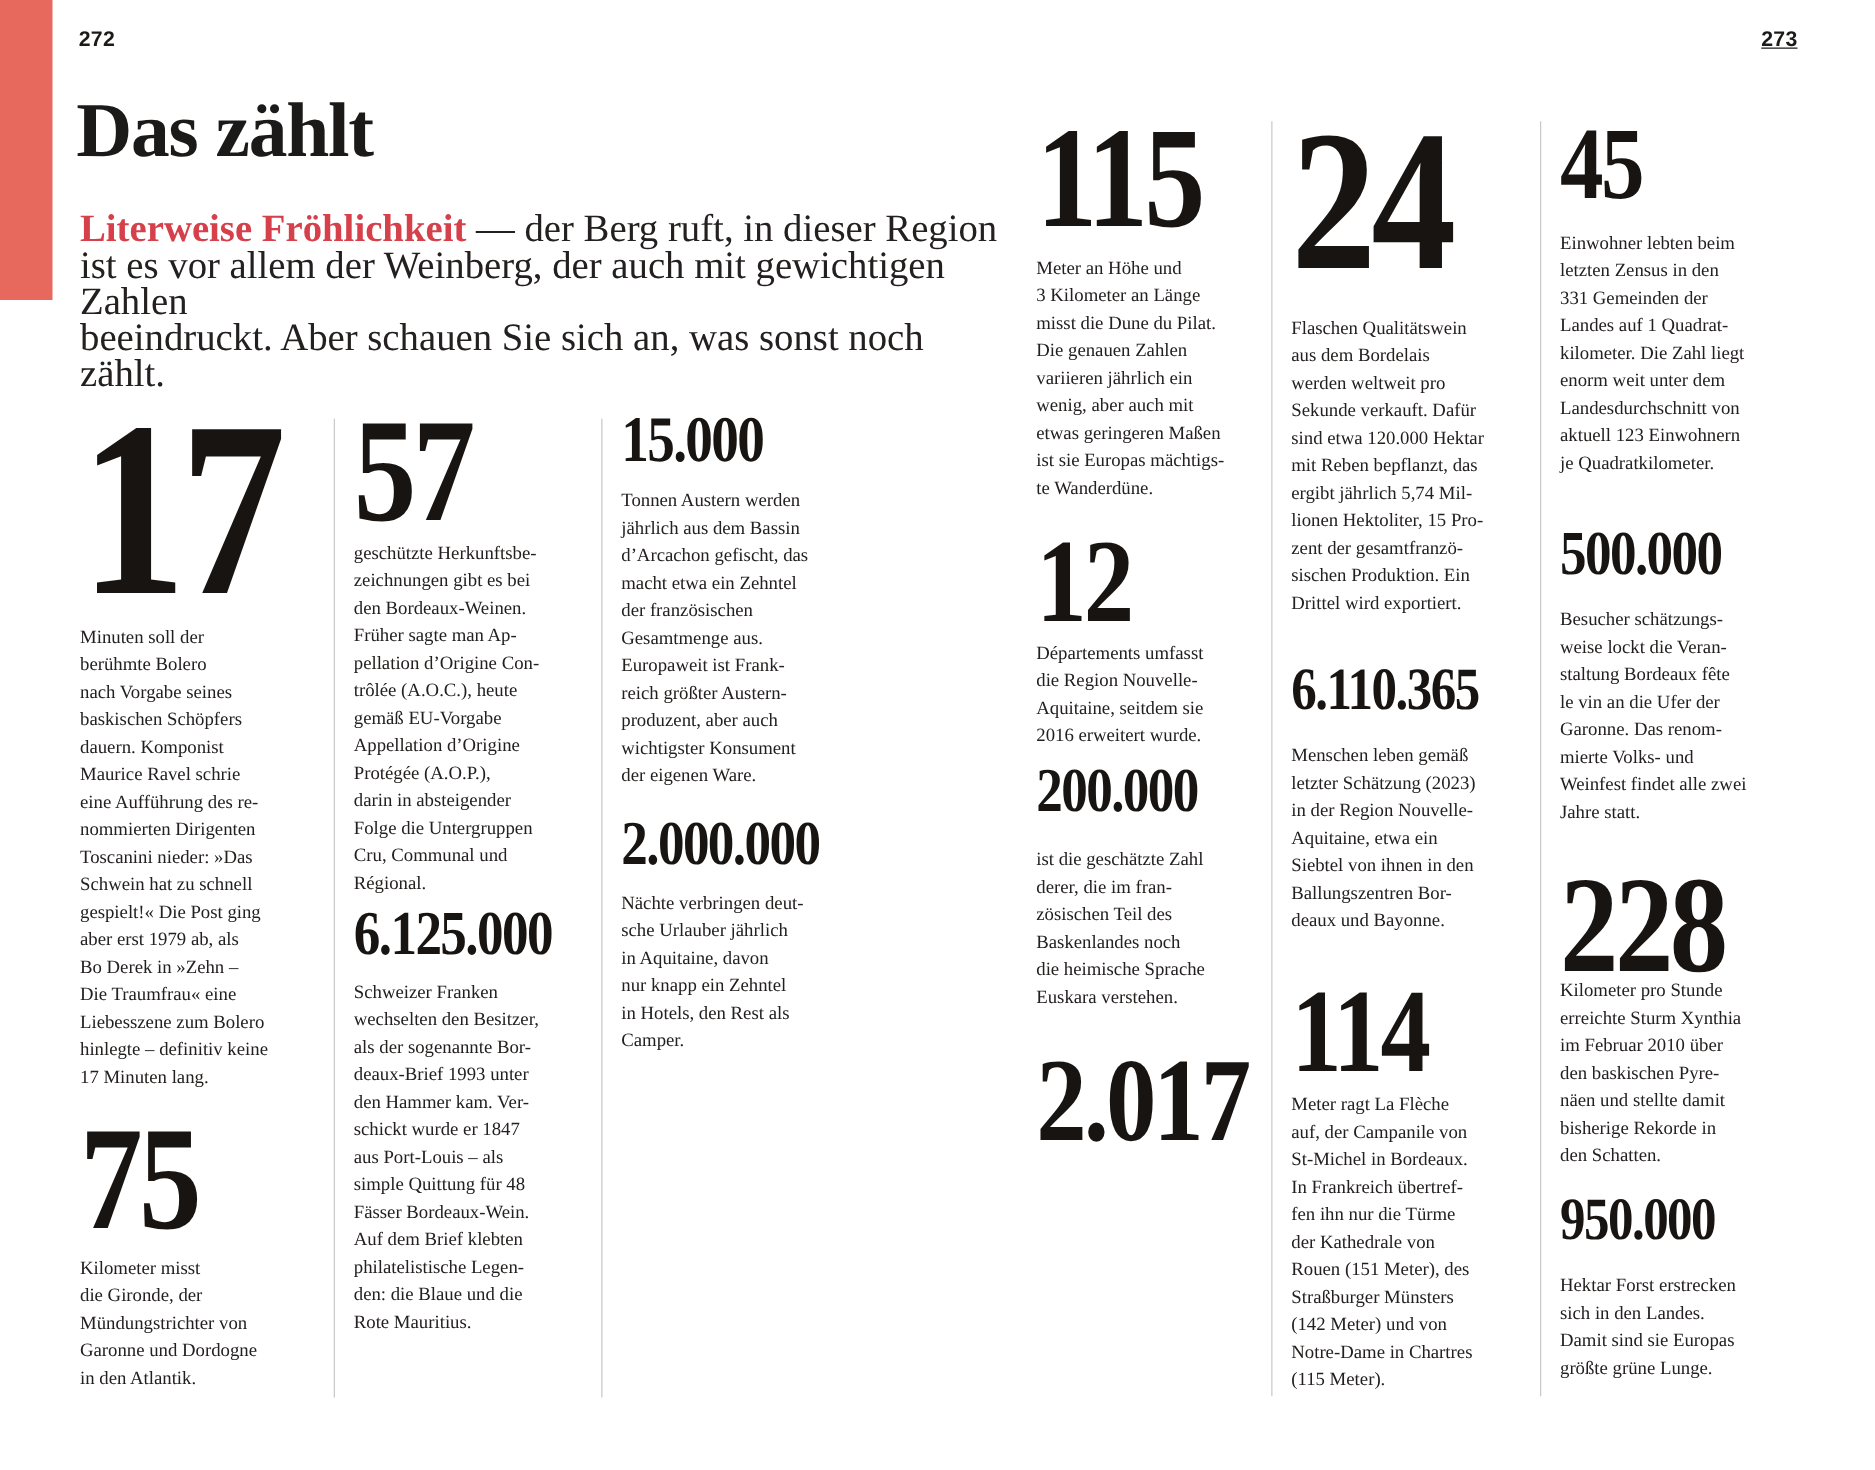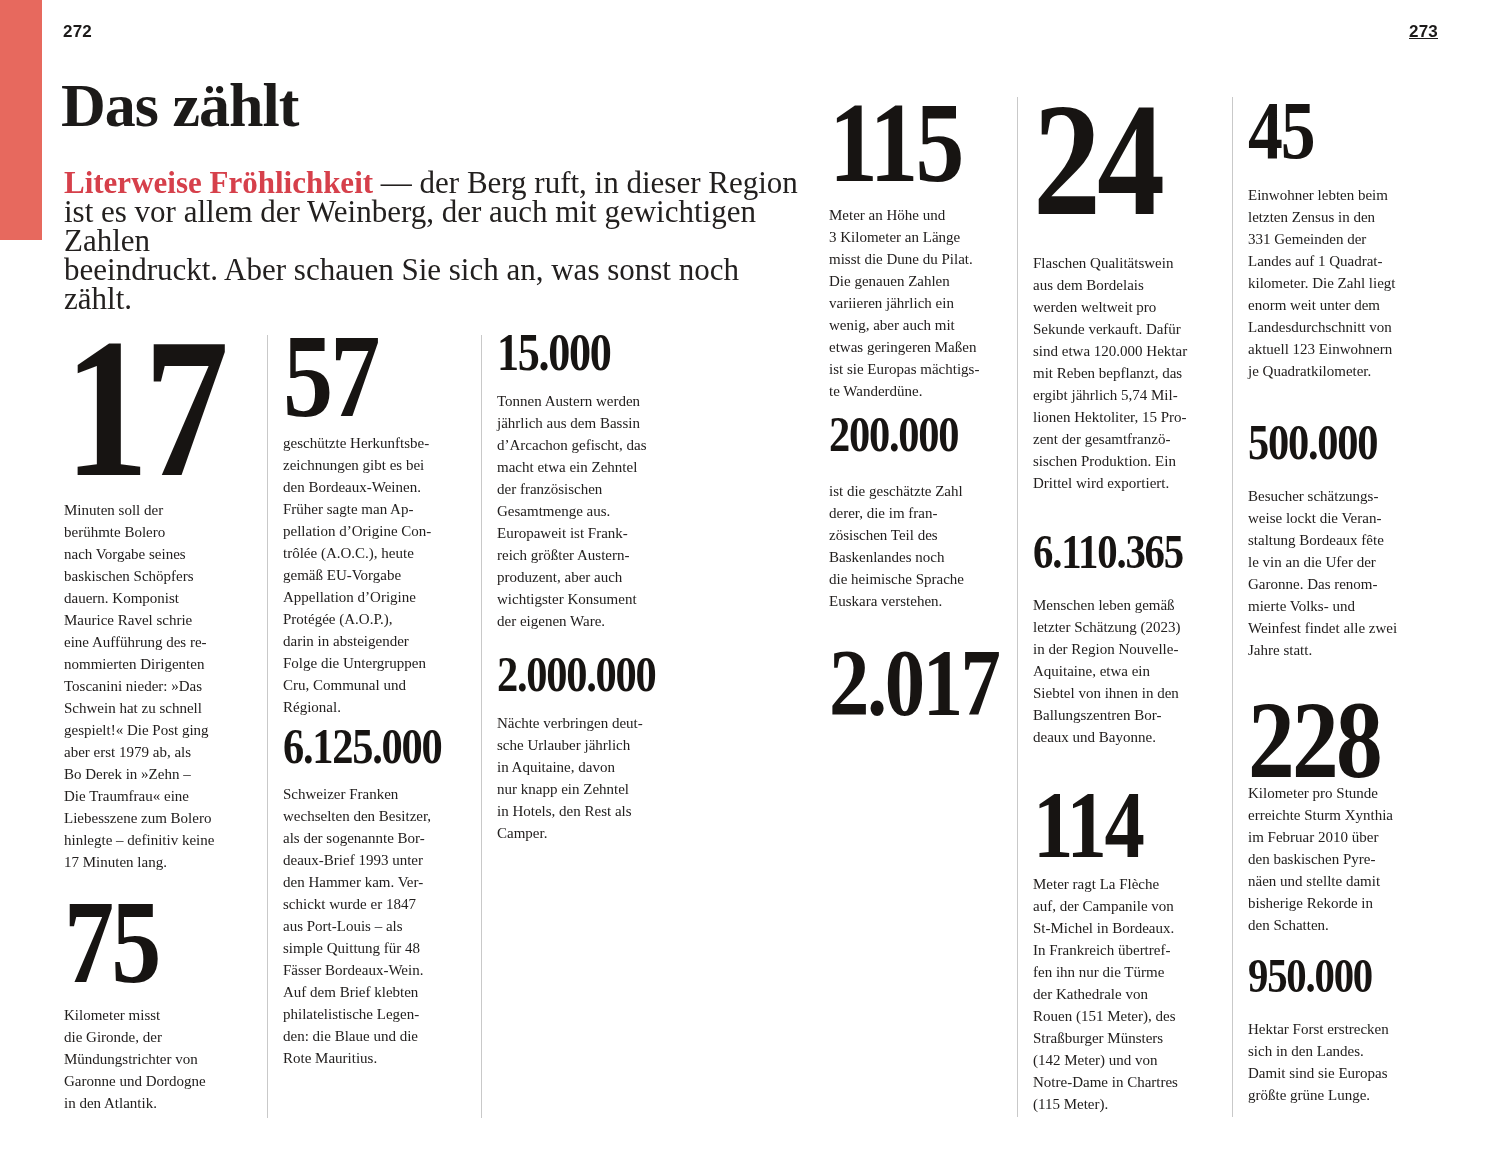--- a/index.html
+++ b/index.html
@@ -171,20 +171,27 @@
     <p class="stat-text" style="margin-top:18px">Meter an Höhe und
 3 Kilometer an Länge
 misst die Dune du Pilat.
 Die genauen Zahlen
 variieren jährlich ein
 wenig, aber auch mit
 etwas geringeren Maßen
 ist sie Europas mächtigs-
 te Wanderdüne.</p>
   </section>
+  <section class="stat" style="margin-top:28px">
+    <div class="num nG">12</div>
+    <p class="stat-text" style="margin-top:10px">Départements umfasst
+die Region Nouvelle-
+Aquitaine, seitdem sie
+2016 erweitert wurde.</p>
+  </section>
   <section class="stat" style="margin-top:14px">
     <div class="num nJ">200.000</div>
     <p class="stat-text" style="margin-top:26px">ist die geschätzte Zahl
 derer, die im fran-
 zösischen Teil des
 Baskenlandes noch
 die heimische Sprache
 Euskara verstehen.</p>
   </section>
   <section class="stat" style="margin-top:36px">

